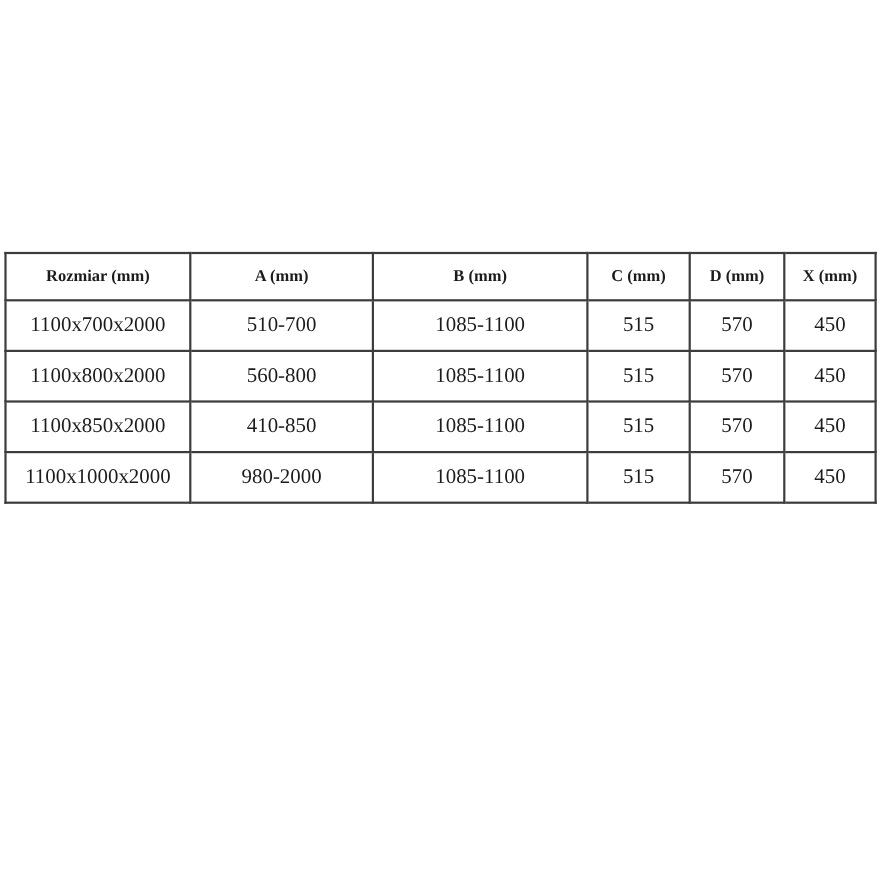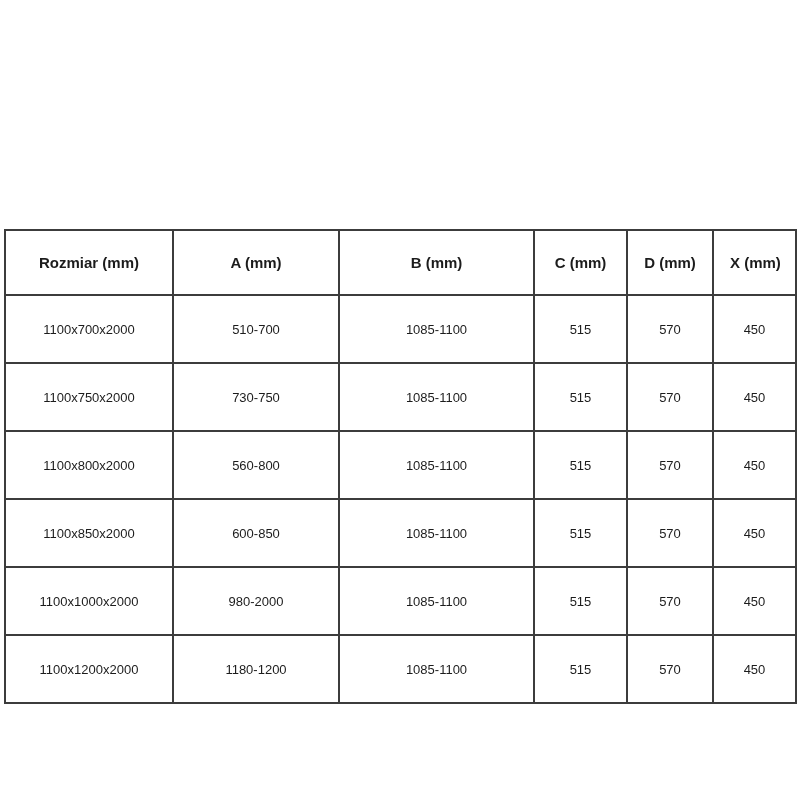--- a/index.html
+++ b/index.html
@@ -22,32 +22,33 @@
     width: 791px;
     border-collapse: collapse;
     table-layout: fixed;
   }
   table.dim-table th,
   table.dim-table td {
     border: 2px solid var(--border-color, #3c3c3c);
     text-align: center;
     vertical-align: middle;
     color: var(--text-color, #1c1c1c);
-    padding: 16px;
+    padding: 5px;
     overflow: hidden;
     white-space: nowrap;
+    font-family: Liberation Serif, serif;
   }
   table.dim-table th {
     height: 31px;
     font-size: 15px;
     font-weight: bold;
   }
   table.dim-table td {
     height: 34px;
-    font-size: 13px;
+    font-size: 19px;
     font-weight: normal;
   }
 </style>
 </head>
 <body style="background: rgb(255, 255, 255);">
 
 <div class="page">
   <table class="dim-table">
     <colgroup>
       <col style="width:168px">
@@ -70,54 +71,38 @@
     <tbody>
         <tr>
           <td>1100x700x2000</td>
           <td>510-700</td>
           <td>1085-1100</td>
           <td>515</td>
           <td>570</td>
           <td>450</td>
         </tr>
         <tr>
-          <td>1100x750x2000</td>
-          <td>730-750</td>
-          <td>1085-1100</td>
-          <td>515</td>
-          <td>570</td>
-          <td>450</td>
-        </tr>
-        <tr>
           <td>1100x800x2000</td>
           <td>560-800</td>
           <td>1085-1100</td>
           <td>515</td>
           <td>570</td>
           <td>450</td>
         </tr>
         <tr>
           <td>1100x850x2000</td>
-          <td>600-850</td>
+          <td>410-850</td>
           <td>1085-1100</td>
           <td>515</td>
           <td>570</td>
           <td>450</td>
         </tr>
         <tr>
           <td>1100x1000x2000</td>
           <td>980-2000</td>
           <td>1085-1100</td>
           <td>515</td>
           <td>570</td>
           <td>450</td>
         </tr>
-        <tr>
-          <td>1100x1200x2000</td>
-          <td>1180-1200</td>
-          <td>1085-1100</td>
-          <td>515</td>
-          <td>570</td>
-          <td>450</td>
-        </tr>
       </tbody>
   </table>
 </div>
 
 </body></html>

